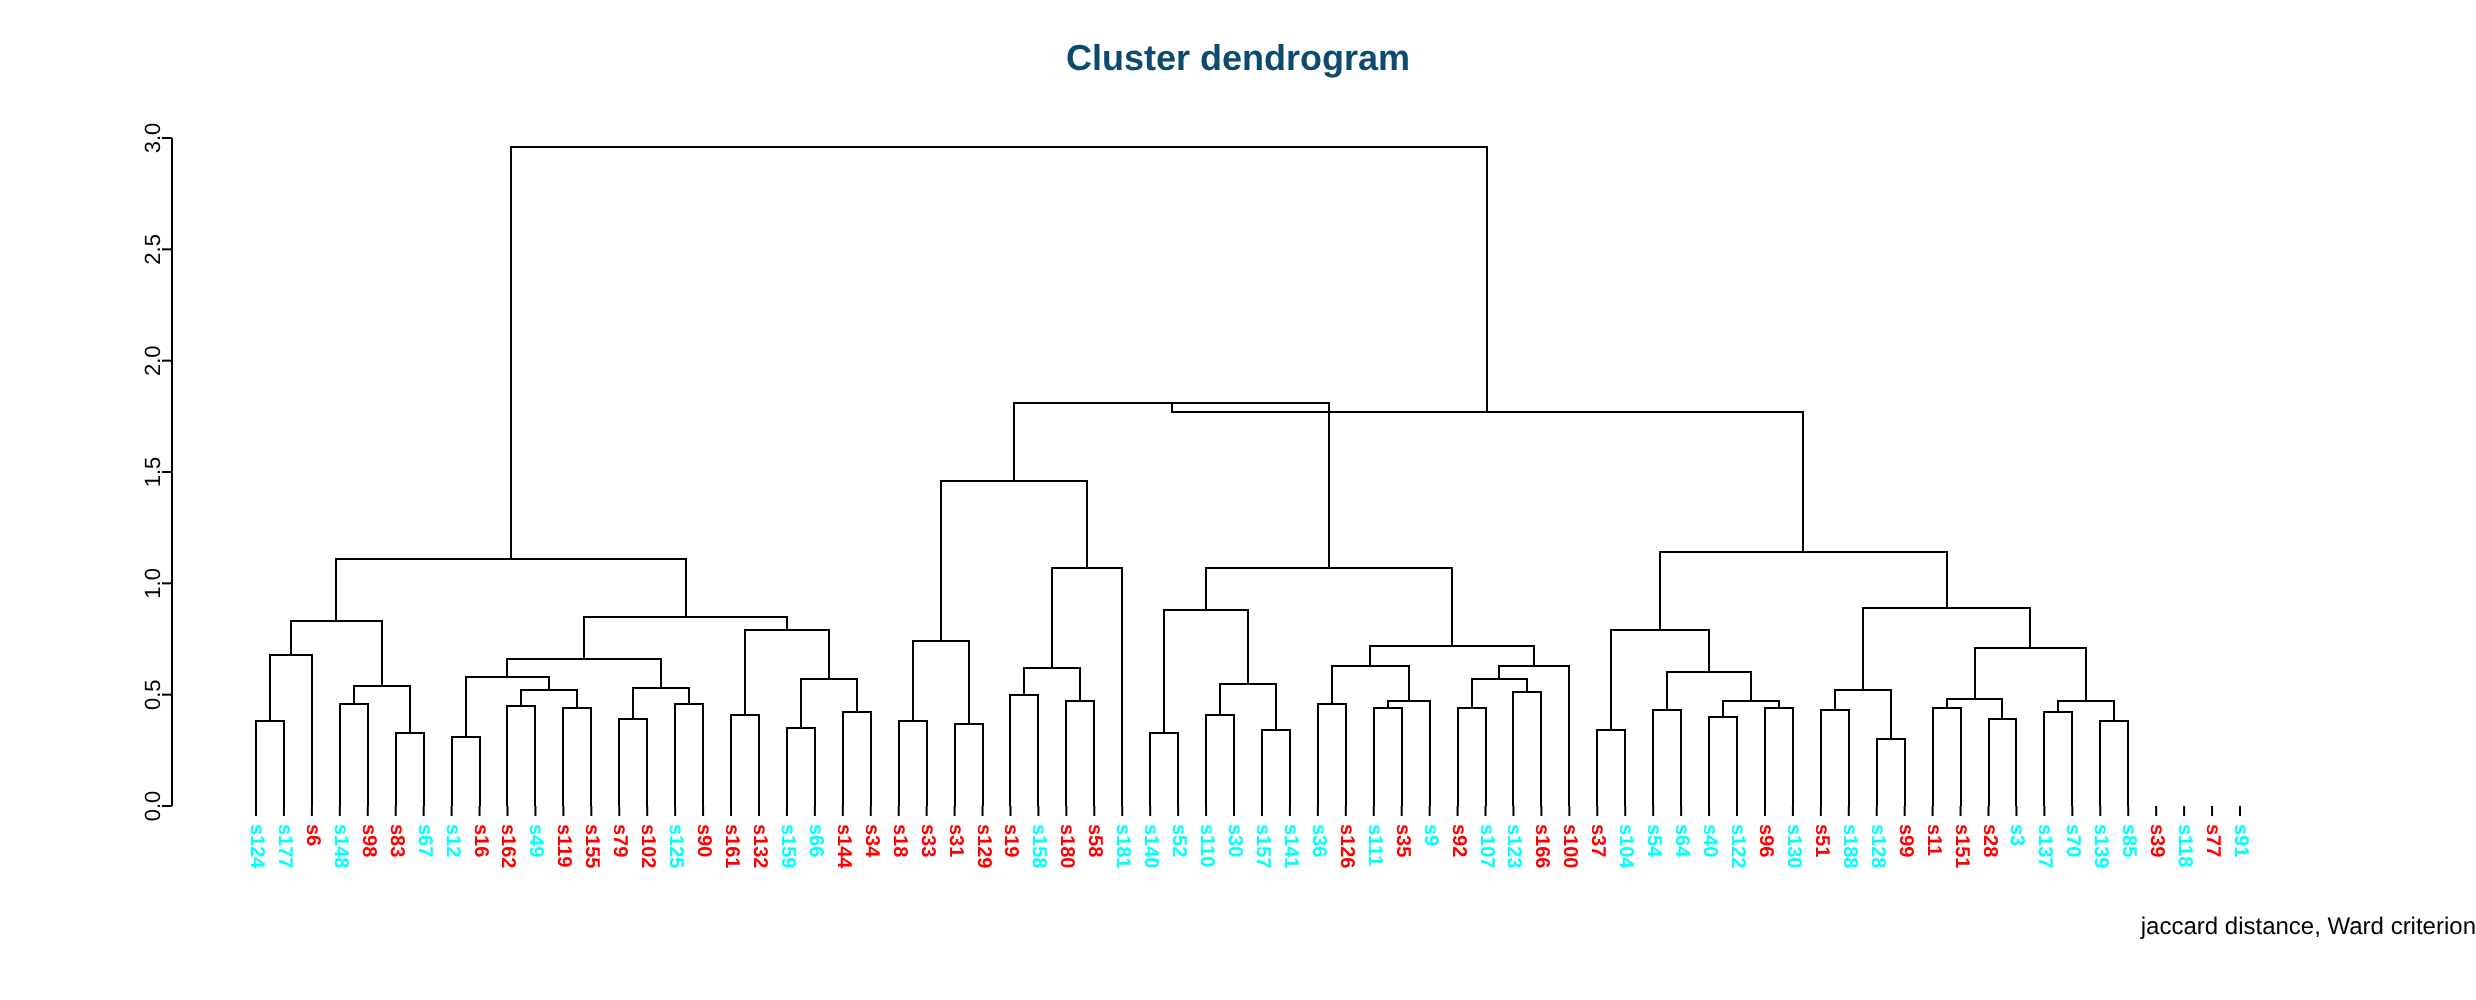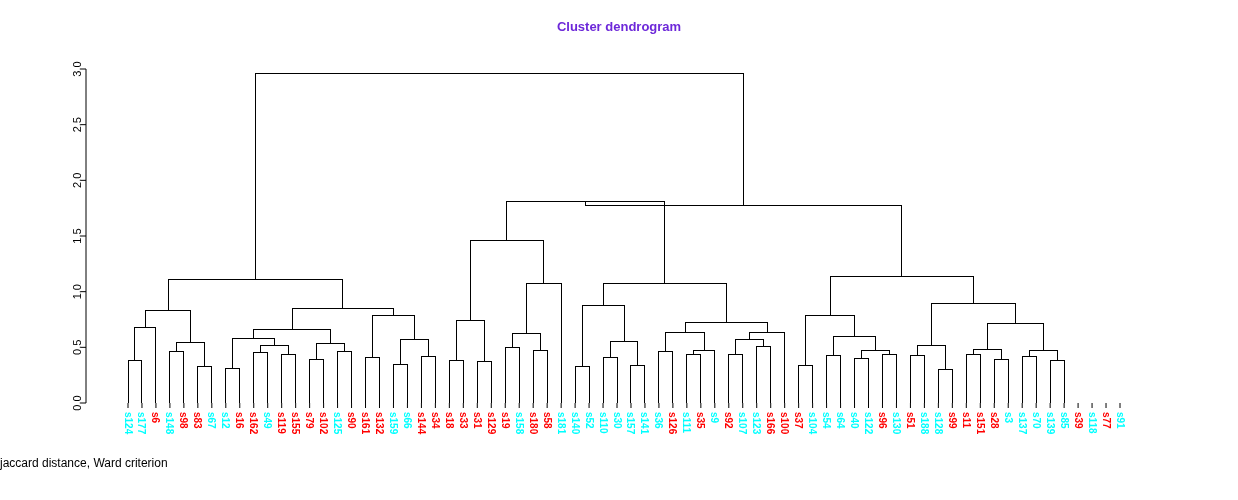--- a/index.html
+++ b/index.html
@@ -1,23 +1,23 @@
 <!DOCTYPE html>
 <html><head>
 <meta charset="utf-8">
 <style>
   html,body{margin:0;padding:0;background:#ffffff;}
   body{width:1238px;height:500px;font-family:"Liberation Sans",sans-serif;overflow:hidden;}
   #plot{position:relative;width:1238px;height:500px;background:#fff;}
   #title{
     position:absolute;left:0;top:19px;width:1238px;text-align:center;
-    font-size:13px;font-weight:bold;color:#6d28d9;letter-spacing:0px;
+    font-size:18px;font-weight:bold;color:#0c4a6e;letter-spacing:0px;
   }
   #xlabel{
-    position:absolute;left:0;top:456px;width:1238px;text-align:left;
+    position:absolute;left:0;top:456px;width:1238px;text-align:right;
     font-size:12px;color:#000;
   }
   #canvaswrap{position:absolute;left:0;top:0;width:1238px;height:500px;}
   svg{display:block;}
   .axis-tick-label{
     font-family:"Liberation Sans",sans-serif;font-size:11px;fill:#000;
   }
   .leaf-label{
     font-family:"Liberation Sans",sans-serif;font-size:10px;
     font-weight:bold;

